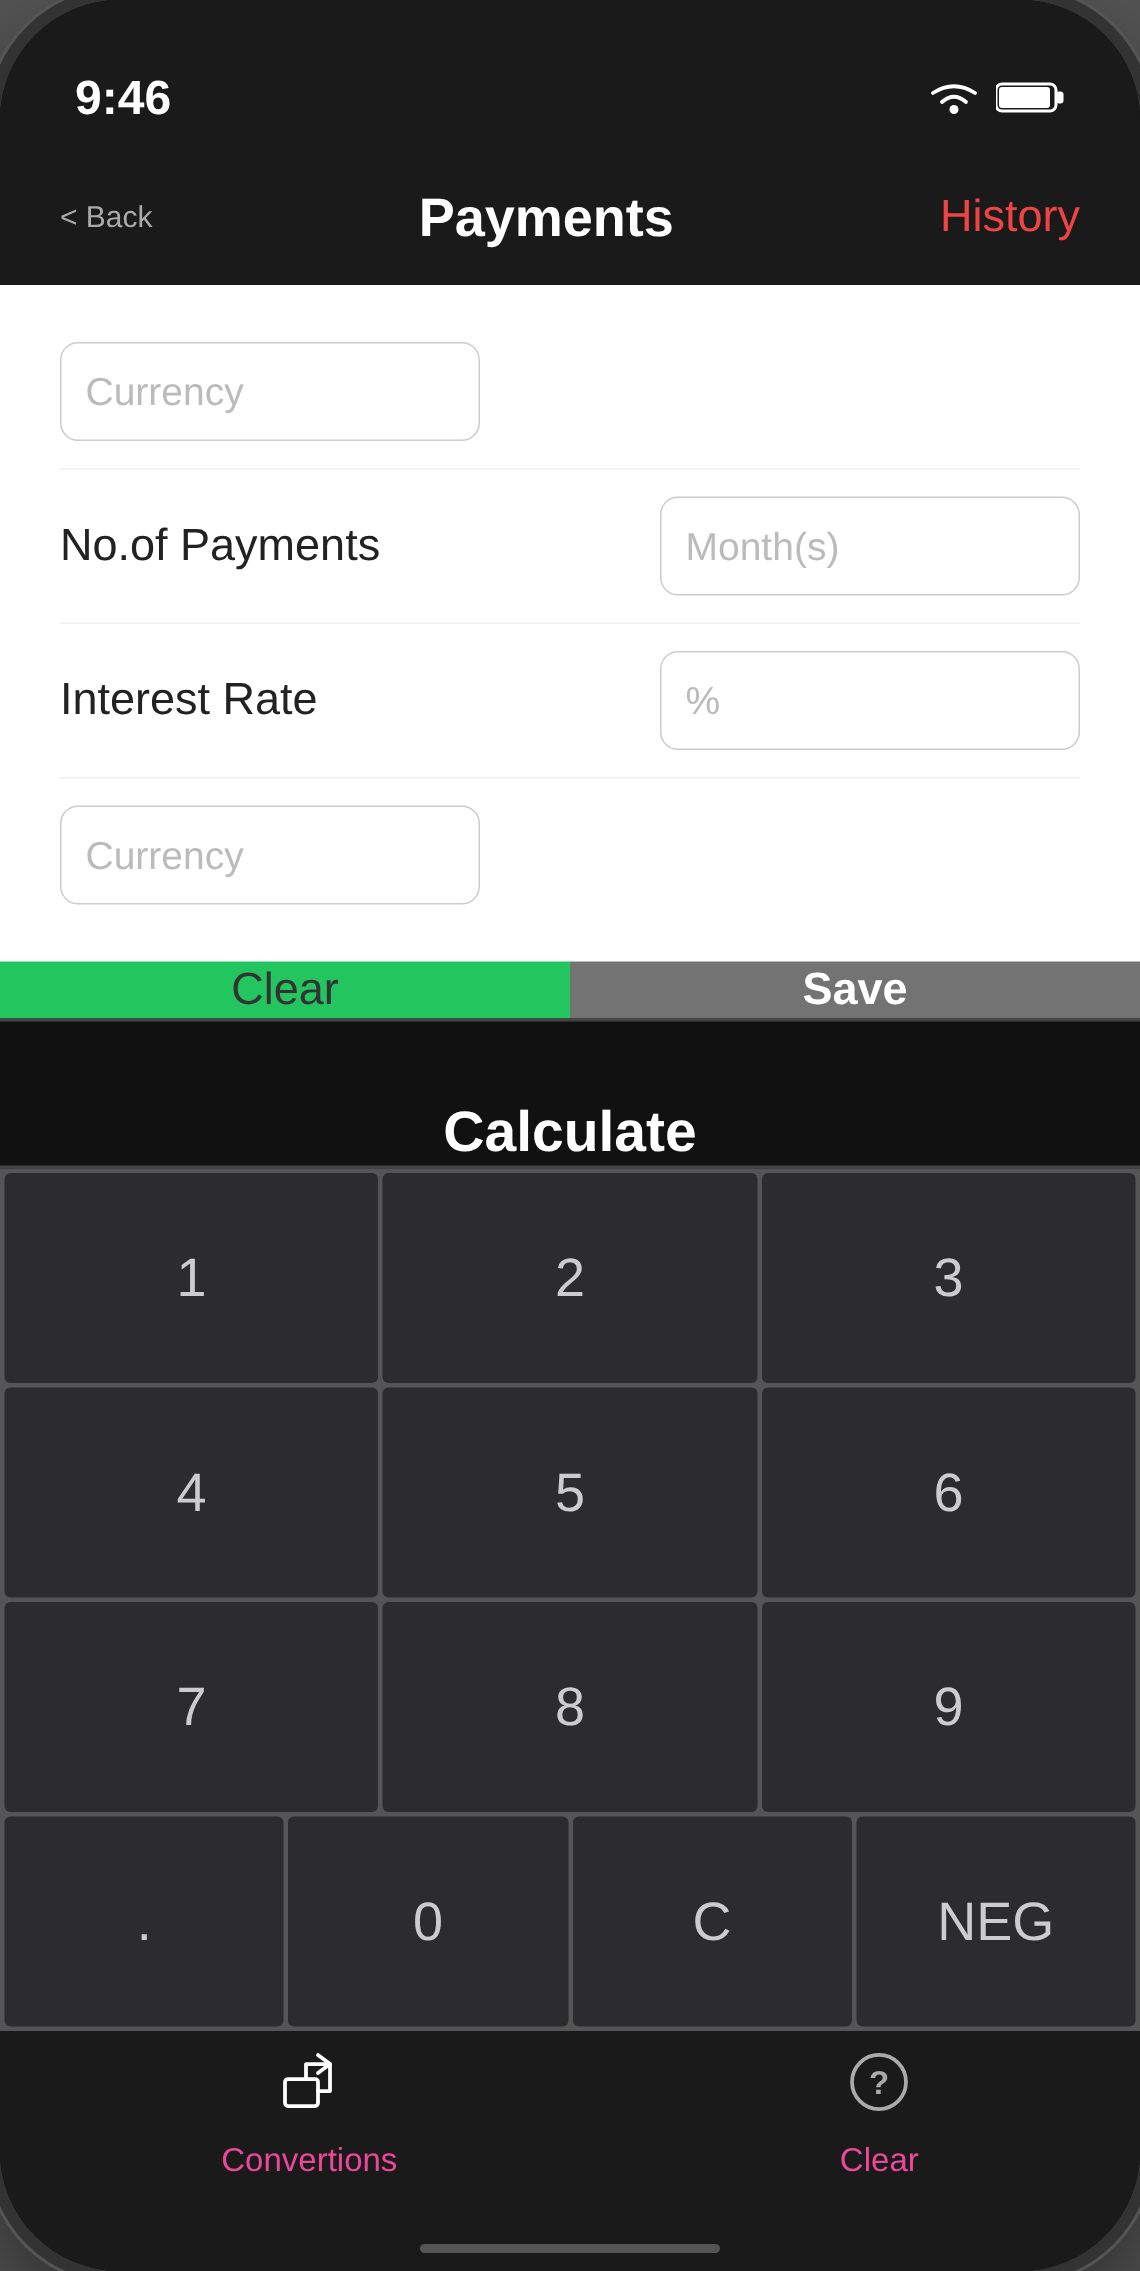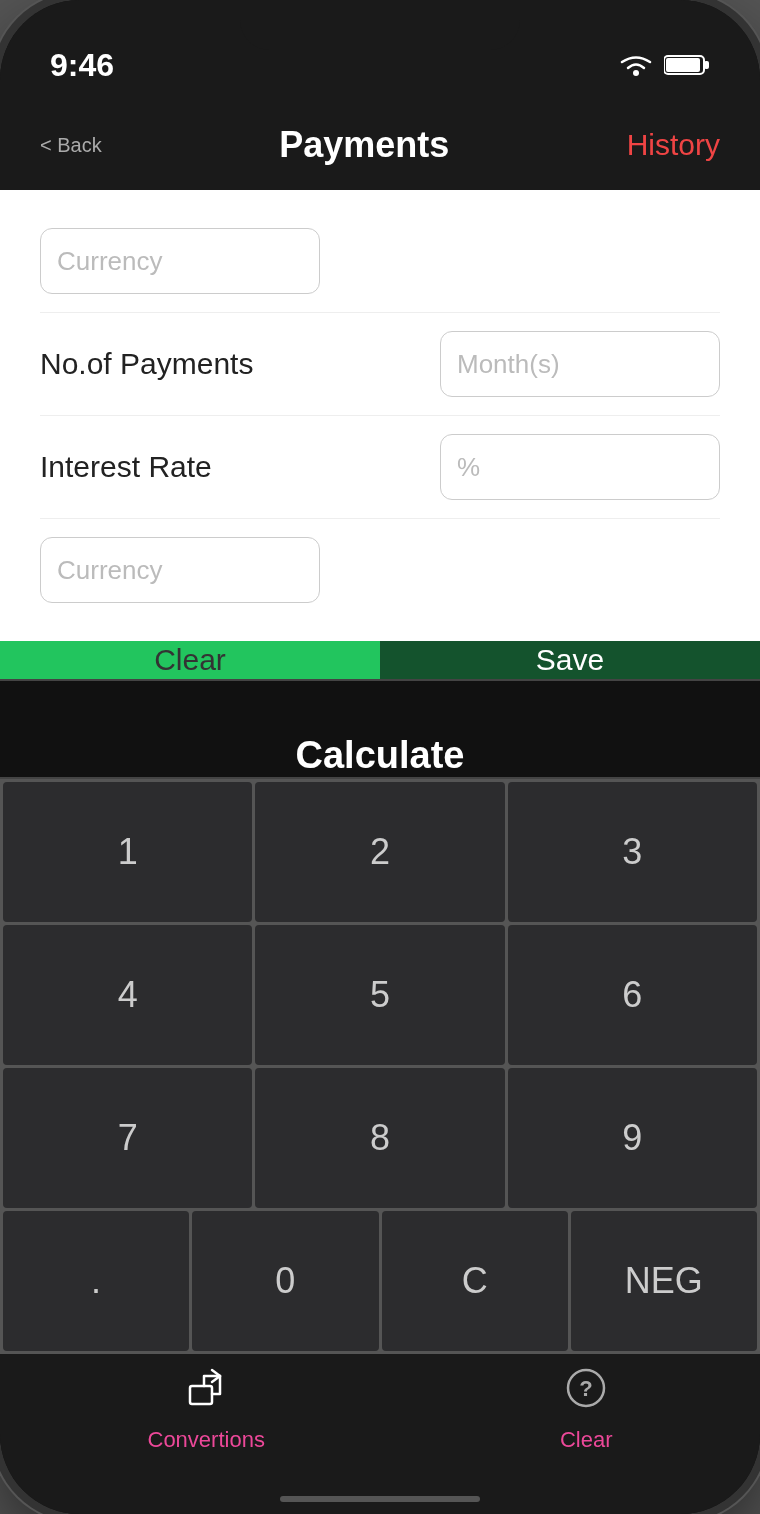--- a/index.html
+++ b/index.html
@@ -149,26 +149,26 @@
       background: #22c55e;
       border: none;
       font-size: 30px;
       color: #333;
       cursor: pointer;
       font-weight: 400;
     }
 
     .btn-save {
       flex: 1;
-      background: #14532d;
+      background: #737373;
       border: none;
       font-size: 30px;
       color: white;
       cursor: pointer;
-      font-weight: 400;
+      font-weight: 700;
     }
 
     
     .calculate-btn {
       background: #111;
       height: 100px;
       display: flex;
       align-items: flex-end;
       justify-content: center;
       cursor: pointer;

